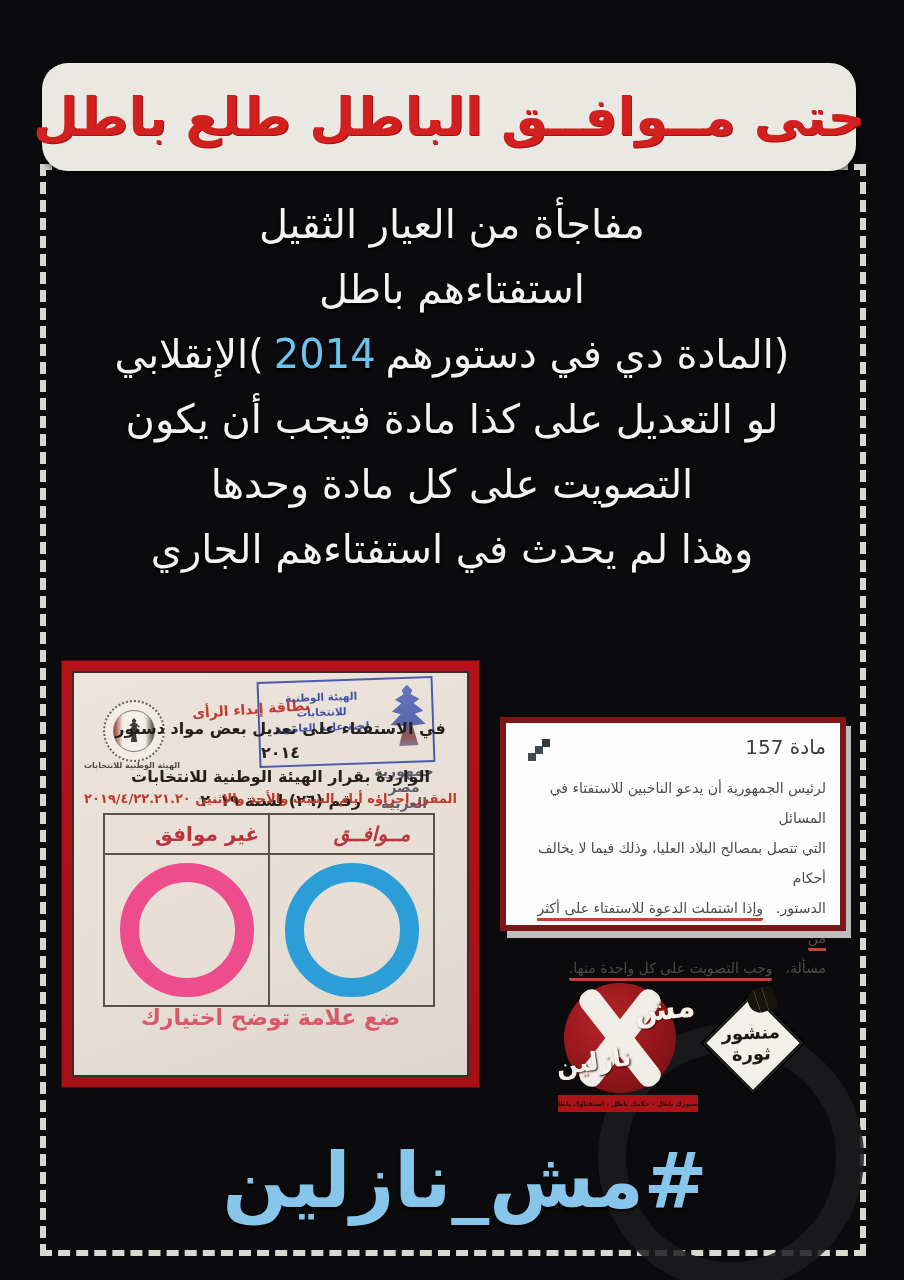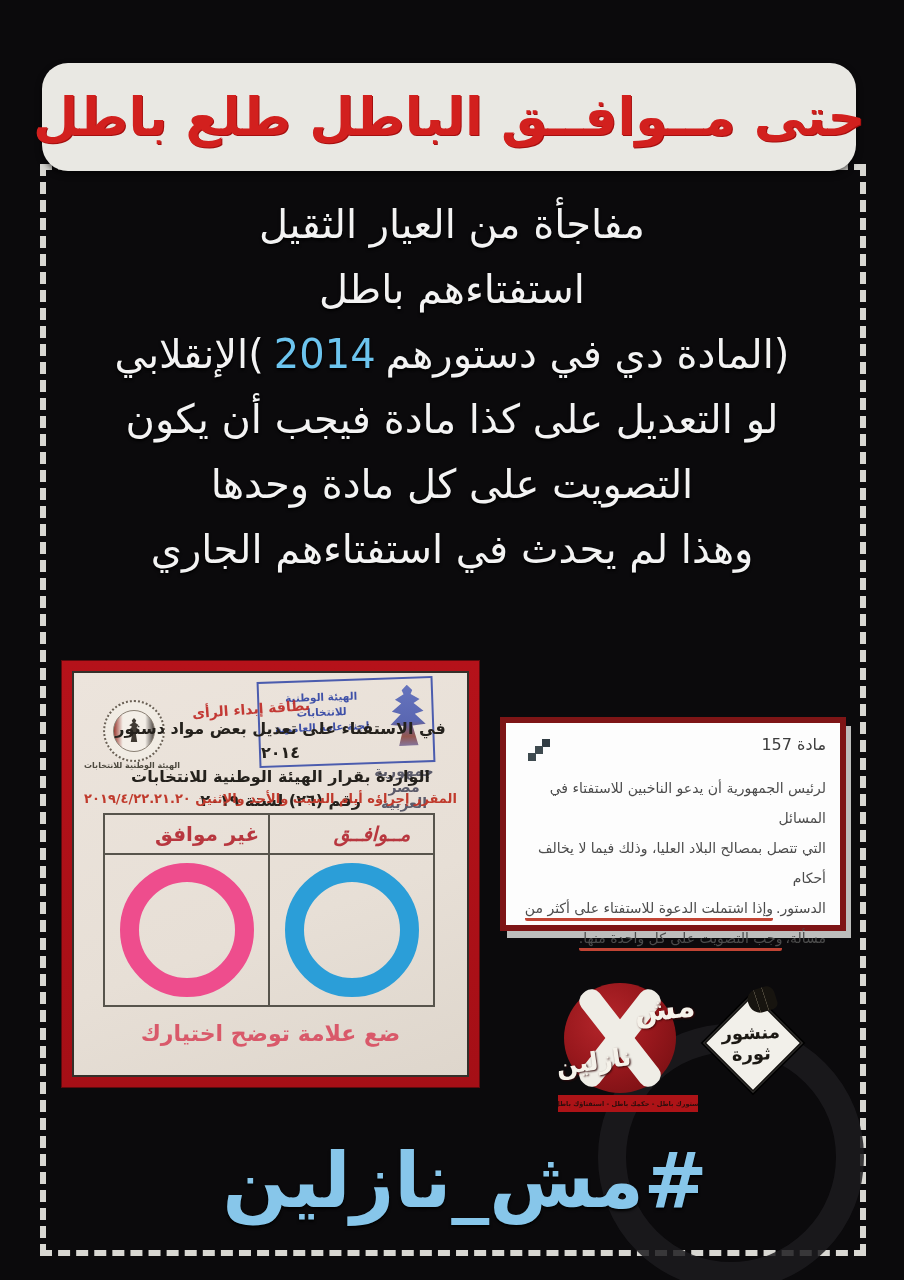--- a/index.html
+++ b/index.html
@@ -100,42 +100,42 @@
   .vote-head-cell{ flex:1; display:flex; align-items:center; justify-content:center;
     color:#b8373f; font-weight:bold; font-size:20px;padding-left:41px; }
   .vote-head-cell.first{ border-left:2px solid #57544c;font-style:italic; }
   .vote-body{ display:flex; flex:1; }
   .vote-cell{ flex:1; display:flex; align-items:center; justify-content:center; }
   .vote-cell.first{ border-left:2px solid #57544c; }
   .ring{ width:96px; height:96px; border-radius:50%; box-sizing:content-box; }
   .ring.agree{ border:19px solid #2b9ed8; }
   .ring.disagree{ border:19px solid #ee4d8d; }
   .ballot-footer{
-    position:absolute; left:0; right:0; top:348px; text-align:center;
+    position:absolute; left:0; right:0; top:332px; text-align:center;
     direction:rtl; color:#d9596a; font-weight:bold; font-size:22px; z-index:2;
   }
   
   .article-card{
     position:absolute; left:500px; top:717px; width:346px; height:214px;
     box-sizing:border-box; border:6px solid #7e1516; background:#fdfdfd;
     box-shadow:6px 8px 0 -1px #bdbdbc; z-index:2; padding:8px 14px;
   }
   .card-head{ display:flex; direction:rtl; justify-content:space-between; align-items:flex-start; }
-  .card-title{ color:#3d3d3d; font-size:16px; direction:rtl; margin-top:4px;margin-left:24px; }
+  .card-title{ color:#3d3d3d; font-size:20px; direction:rtl; margin-top:4px;margin-left:24px; }
   .pixel-icon{
     position:relative; width:8px; height:8px; background:#3e4a4f;
     box-shadow:7px -7px 0 #3e4a4f, 14px -14px 0 #323d44;
     margin-top:22px; margin-left:8px;
   }
   .card-body{
     margin-top:12px; direction:rtl; text-align:right;
     color:#4c4c4c; font-size:14px; line-height:30px;
   }
   .marked{ border-bottom:3px solid #c14434; padding-bottom:2px; border-radius:2px; }
-  .gap-l{ margin-left:3px; }
+  .gap-l{ margin-left:13px; }
   
   .watermark-ring{
     position:absolute; left:598px; top:1024px; width:210px; height:210px;
     border:28px solid #1c1b1f; border-radius:50%; opacity:.85; z-index:1;
   }
   
   .logo-mesh{ position:absolute; left:556px; top:980px; width:150px; height:140px; z-index:3; }
   .mesh-circle{
     position:absolute; left:8px; top:3px; width:112px; height:110px; border-radius:50%;
     background:radial-gradient(circle at 38% 35%, #b5262b 0%, #99181d 45%, #6e0d10 100%);

